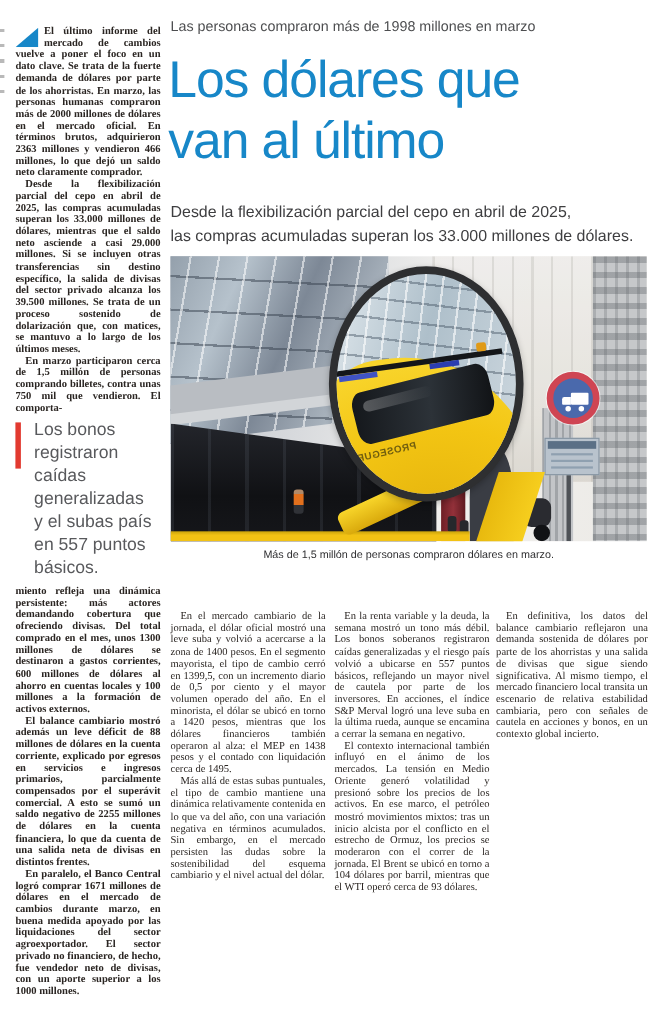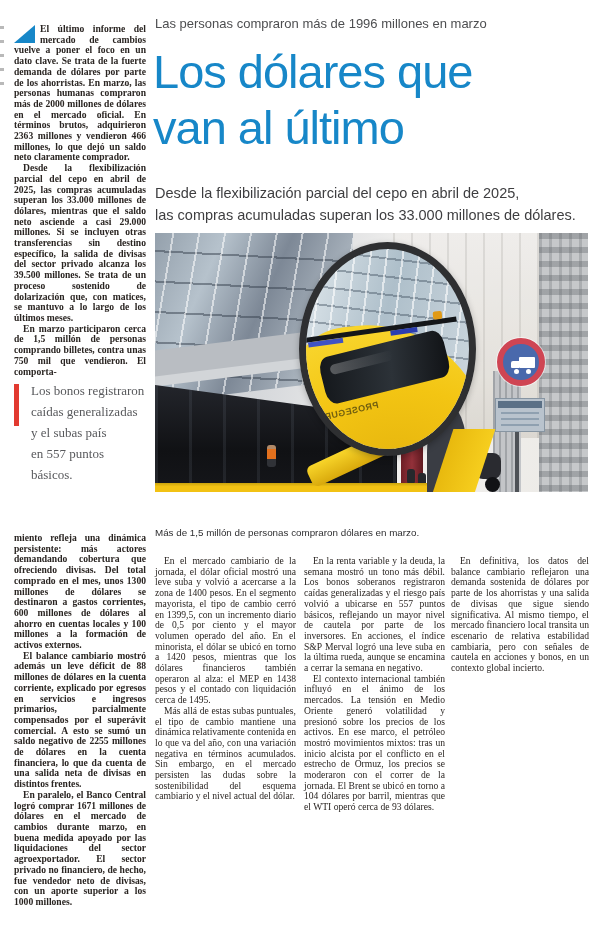--- a/index.html
+++ b/index.html
@@ -11,21 +11,21 @@
   
   .leftcol{position:absolute;left:14px;width:132px;}
   .leftcol p{margin:0;font-size:9.6px;line-height:10.7px;text-align:justify;color:#2a2522;font-weight:bold;}
   .leftcol p.ind{text-indent:9px;}
   .lc-top{top:24px;}
   .lc-bottom{top:533px;}
   .tri{float:left;width:21px;height:18px;margin:1px 5px 0 0;background:#1787c8;
        clip-path:polygon(100% 0,100% 100%,0 100%);}
   
   .quote{position:absolute;left:14px;top:380px;width:132px;padding-left:17px;box-sizing:border-box;
-         font-family:Liberation Serif, serif;font-size:13px;line-height:21px;color:#58595c;}
+         font-family:Liberation Sans, sans-serif;font-size:16px;line-height:21px;color:#58595c;}
   .quote .bar{position:absolute;left:0;top:4px;width:5px;height:42px;background:#e23a30;}
   .quote span{display:block;}
   
   .kicker{position:absolute;left:155px;top:16px;width:440px;
           font-family:"Liberation Sans",sans-serif;font-size:13px;color:#4d4e50;}
   .headline{position:absolute;left:153px;top:44px;width:445px;
             font-family:"Liberation Sans",sans-serif;font-weight:400;font-size:47px;
             line-height:56px;letter-spacing:-1px;color:#1787c8;}
   .headline span{display:block;}
   .deck{position:absolute;left:155px;top:182px;width:440px;
@@ -103,38 +103,38 @@
       font-family:"Liberation Sans",sans-serif;font-weight:700;font-size:9px;color:#5a4d10;
       letter-spacing:.5px;opacity:.85;}
   .mirror-text span{display:inline-block;transform:scaleX(-1);}
   
   .tk{position:absolute;background:#fff;}
   .tk-box{left:16px;top:13px;width:16px;height:11px;border-radius:1px;}
   .tk-cab{left:8px;top:17px;width:8px;height:7px;border-radius:2px 0 0 1px;}
   .tk-w1{left:11px;top:25px;width:5px;height:5px;border-radius:50%;}
   .tk-w2{left:23px;top:25px;width:5px;height:5px;border-radius:50%;}
   
-  .caption{position:absolute;left:155px;top:527px;width:433px;
-      font-family:"Liberation Sans",sans-serif;font-size:9.8px;color:#2f2f31;}
+  .caption{position:absolute;left:155px;top:499px;width:433px;
+      font-family:"Liberation Sans",sans-serif;font-size:9.8px;color:#2f2f31;text-align:center;}
   
   .bcol{position:absolute;top:556px;}
   .bcol p{margin:0;font-size:9.6px;line-height:10.7px;text-align:justify;color:#2a2522;}
   .bcol p.ind{text-indent:9px;}
   .c2{left:155px;width:141px;}
   .c3{left:304px;width:141px;}
   .c4{left:451px;width:138px;}
 </style>
 </head>
 <body>
 
 <div class="page">
 
   <div class="ticks"></div>
 
-  <div class="kicker">Las personas compraron más de 1996 millones en marzo</div>
+  <div class="kicker">Las personas compraron más de 1998 millones en marzo</div>
   <h1 class="headline" style="margin:0;">
     <span>Los dólares que</span>
     <span>van al último</span>
   </h1>
   <div class="deck">
     <span>Desde la flexibilización parcial del cepo en abril de 2025,</span>
     <span>las compras acumuladas superan los 33.000 millones de dólares.</span>
   </div>
 
   <div class="leftcol lc-top">

